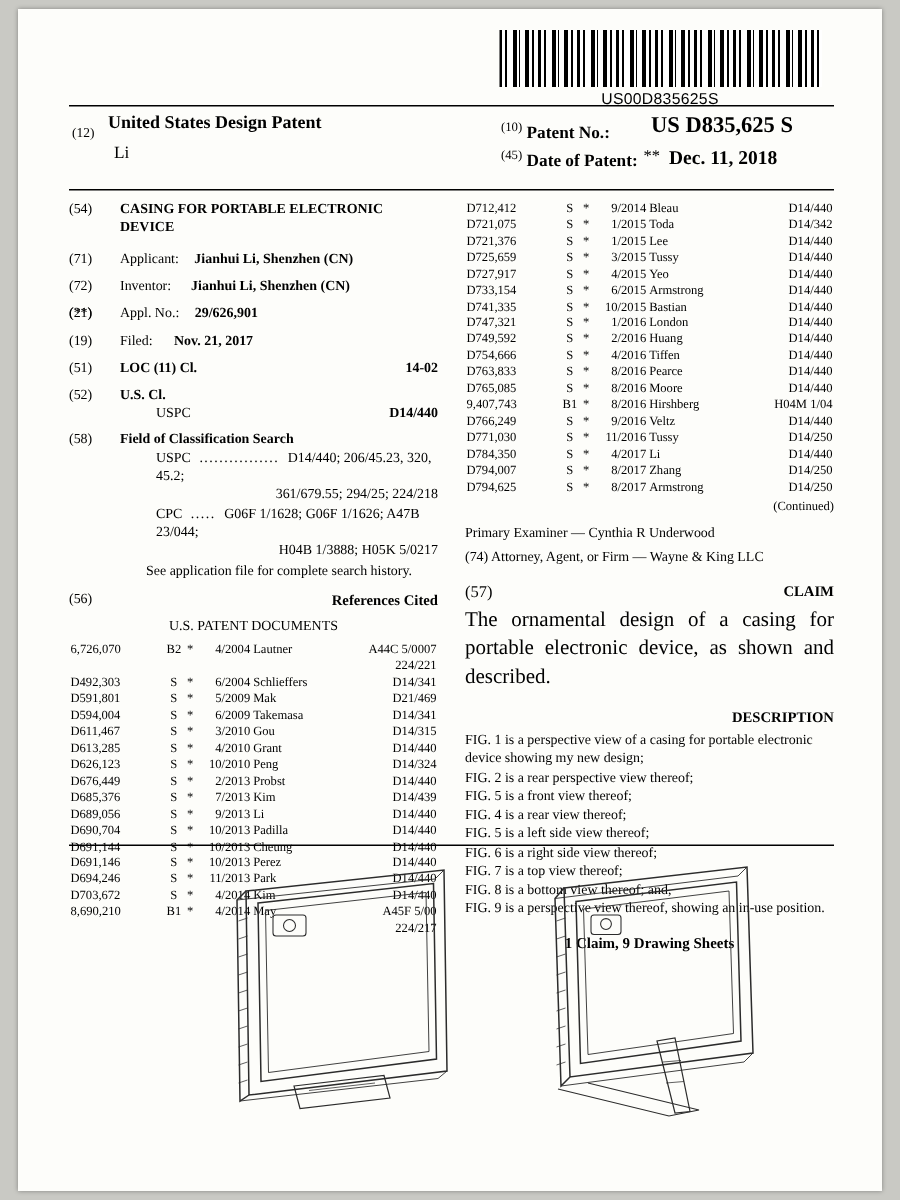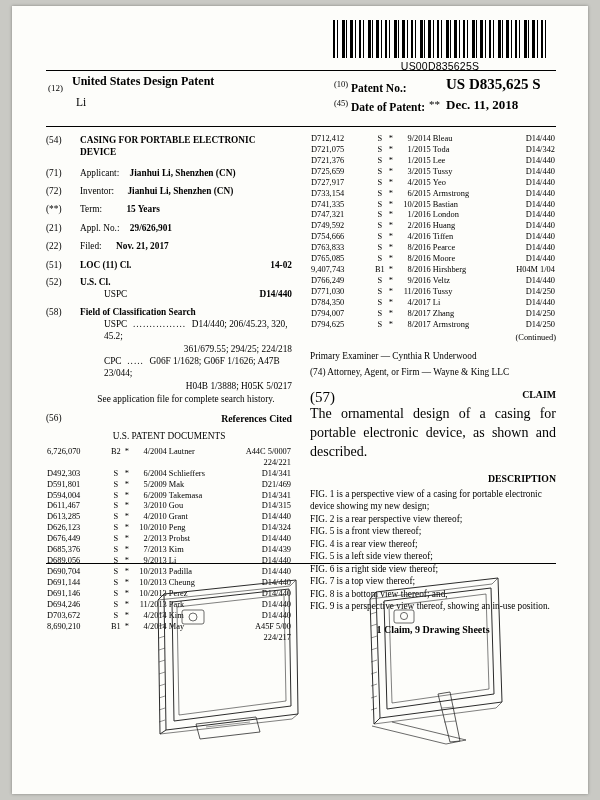--- a/index.html
+++ b/index.html
@@ -26,21 +26,21 @@
   }
   .barcode-num{font-family:"Liberation Sans",sans-serif;font-size:10.5px;letter-spacing:.2px;margin-top:2px;}
 
   
   .title-row{position:absolute;left:0;top:56px;width:510px;}
   .t12{font-size:9px;position:absolute;left:2px;top:9px;}
   .us-title{position:absolute;left:26px;top:0;font-size:12px;font-weight:bold;font-family:"Liberation Serif",serif;}
   .inventor-line{position:absolute;left:30px;top:22px;font-size:11.5px;}
   .pno-label{position:absolute;left:288px;top:5px;font-size:11.5px;}
   .pno-label b{font-weight:bold;}
-  .pno-val{position:absolute;left:400px;top:2px;font-size:15px;font-weight:bold;}
+  .pno-val{position:absolute;left:388px;top:2px;font-size:15px;font-weight:bold;}
   .date-label{position:absolute;left:288px;top:24px;font-size:11.5px;}
   .date-val{position:absolute;left:400px;top:23px;font-size:13px;font-weight:bold;}
   .date-star{position:absolute;left:383px;top:24px;font-size:11px;}
   .sup{font-size:8.5px;vertical-align:super;}
 
   hr.rule{border:none;border-top:1.1px solid #000;margin:0;}
   .rule-top{position:absolute;left:0;top:52px;width:510px;}
   .rule-mid{position:absolute;left:0;top:108px;width:510px;}
 
   
@@ -127,36 +127,32 @@
       <div class="fld" style="margin-top:6px;">
         <span class="code">(72)</span>
         <span class="val">
           <span>Inventor:</span>
           <b style="margin-left:11px;">Jianhui Li, Shenzhen (CN)</b>
         </span>
       </div>
 
       <div class="fld" style="margin-top:6px;">
         <span class="code">(**)</span>
-        <span class="val">
-          <span>Term:</span>
-          <b style="margin-left:22px;">15 Years</b>
-        </span>
       </div>
 
       <div class="fld" style="margin-top:6px;">
         <span class="code">(21)</span>
         <span class="val">
           <span>Appl. No.:</span>
           <b style="margin-left:8px;">29/626,901</b>
         </span>
       </div>
 
       <div class="fld" style="margin-top:6px;">
-        <span class="code">(22)</span>
+        <span class="code">(19)</span>
         <span class="val">
           <span>Filed:</span>
           <b style="margin-left:12px;text-align:right;">Nov. 21, 2017</b>
         </span>
       </div>
 
       <div class="fld" style="margin-top:6px;">
         <span class="code">(51)</span>
         <span class="val">
           <b>LOC (11) Cl.</b>
@@ -504,21 +500,21 @@
 
       <div class="right-align" style="margin-top:1px;">(Continued)</div>
 
       <div class="examiner" style="margin-top:7px;">Primary Examiner — Cynthia R Underwood</div>
       <div class="examiner">
         <span>(74)</span>
         <span>Attorney, Agent, or Firm — Wayne &amp; King LLC</span>
       </div>
 
       <div style="position:relative;margin-top:9px;">
-        <span style="position:absolute;left:0;top:0;font-size:15px;">(57)</span>
+        <span style="position:absolute;left:0;top:0;font-size:11px;">(57)</span>
         <div class="sec-head" style="margin:0 0 4px 0;">CLAIM</div>
         <div class="claimtxt">The ornamental design of a casing for portable electronic device, as shown and described.</div>
       </div>
 
       <div class="sec-head" style="margin-top:10px;">DESCRIPTION</div>
       <div class="desc-list" id="desc-list">
           <div>FIG. 1 is a perspective view of a casing for portable electronic device showing my new design;</div>
           <div>FIG. 2 is a rear perspective view thereof;</div>
           <div>FIG. 5 is a front view thereof;</div>
           <div>FIG. 4 is a rear view thereof;</div>

